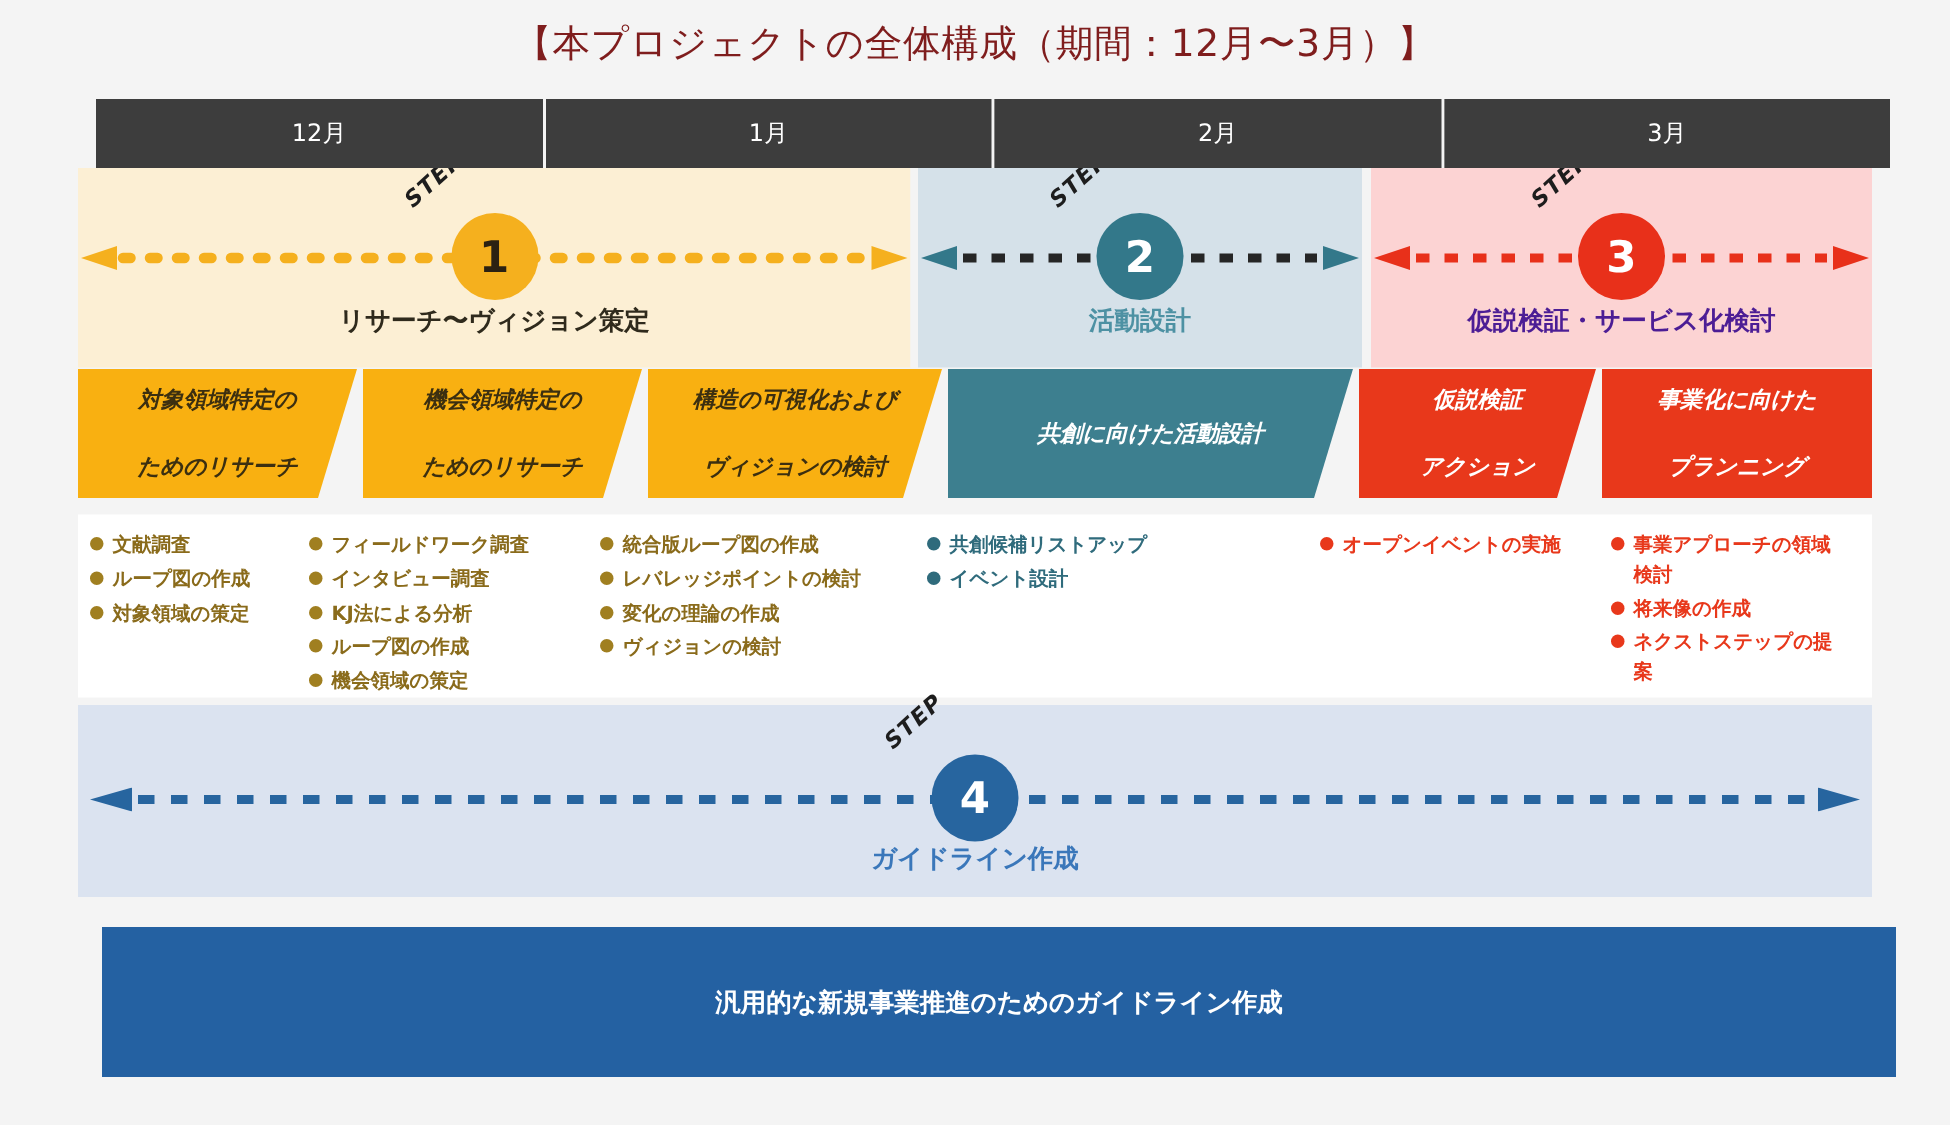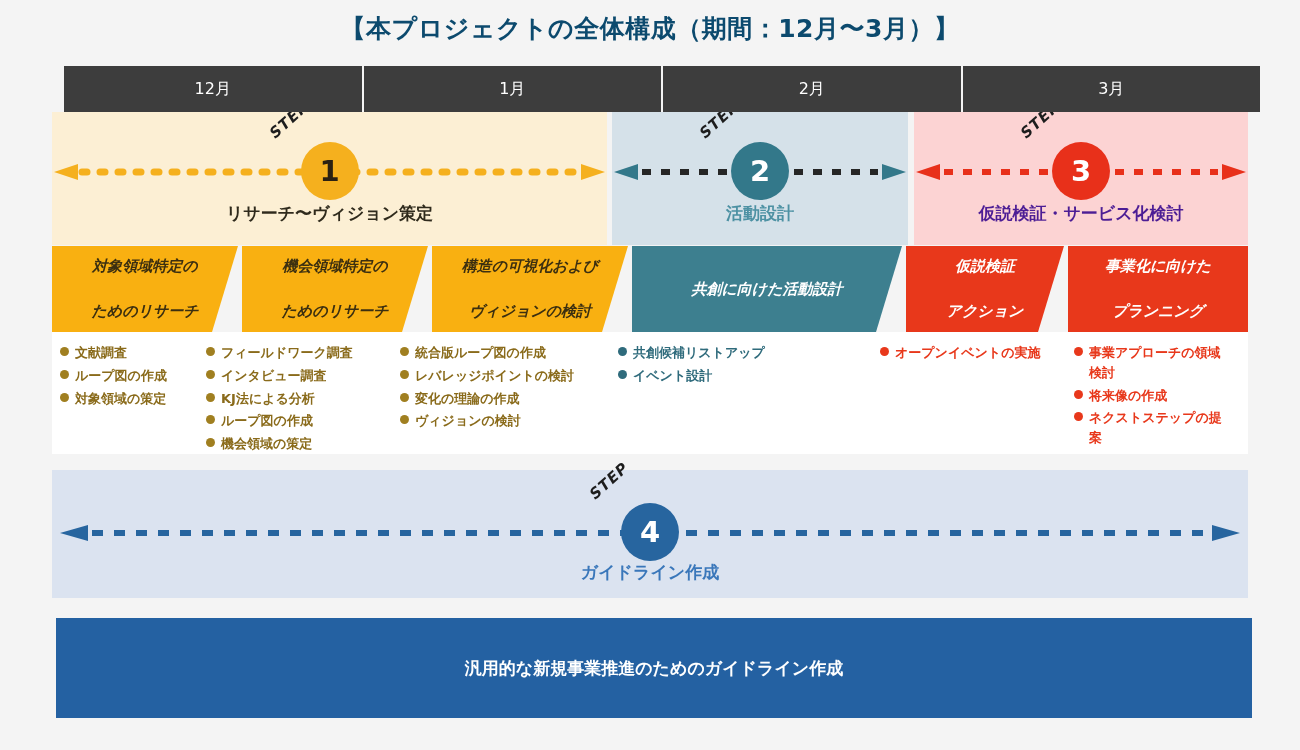--- a/index.html
+++ b/index.html
@@ -16,22 +16,22 @@
   }
 
   
   .title {
     position: absolute;
     top: 12px;
     left: 0;
     width: 1300px;
     text-align: center;
     font-size: 25px;
-    font-weight: bold;
-    color: #0c4a6e;
+    font-weight: normal;
+    color: #7f1d1d;
     letter-spacing: 0.5px;
   }
 
   
   .frame {
     position: absolute;
     left: 52px;
     top: 66px;
     width: 1196px;
     height: 652px;
@@ -158,21 +158,21 @@
   .chev.gold   { background: #f9b011; color: #3c2f10; clip-path: polygon(0 0, 100% 0, calc(100% - 26px) 100%, -26px 100%); }
   .chev.gold.first { clip-path: polygon(0 0, 100% 0, calc(100% - 26px) 100%, 0 100%); }
   .chev.teal   { background: #3d7f8f; color: #ffffff; clip-path: polygon(0 0, 100% 0, calc(100% - 26px) 100%, -26px 100%); }
   .chev.red    { background: #e8381b; color: #ffffff; clip-path: polygon(0 0, 100% 0, calc(100% - 26px) 100%, -26px 100%); }
   .chev.red.last { clip-path: polygon(0 0, 100% 0, 100% 100%, -26px 100%); }
   .chev span { display: block; padding: 0 8px; }
 
   
   .detail-row {
     position: absolute;
-    left: 0; top: 266px;
+    left: 0; top: 277px;
     width: 1196px;
     height: 122px;
     background: #ffffff;
   }
   .detail-col {
     position: absolute;
     top: 11px;
   }
   .bullet {
     display: flex;
@@ -206,21 +206,21 @@
     background: #dbe3f0;
   }
   .step4 .arrow-line { top: 55px; }
   .step4 .step-circle { top: 33px; }
   .step4 .step-label { top: 91px; }
   .step4 .step-word { top: 15px; }
 
   
   .bottom-bar {
     position: absolute;
-    left: 4px; top: 552px;
+    left: 16px; top: 552px;
     width: 1196px;
     height: 100px;
     background: #2461a2;
     display: flex;
     align-items: center;
     justify-content: center;
     color: #ffffff;
     font-size: 17px;
     font-weight: bold;
   }

